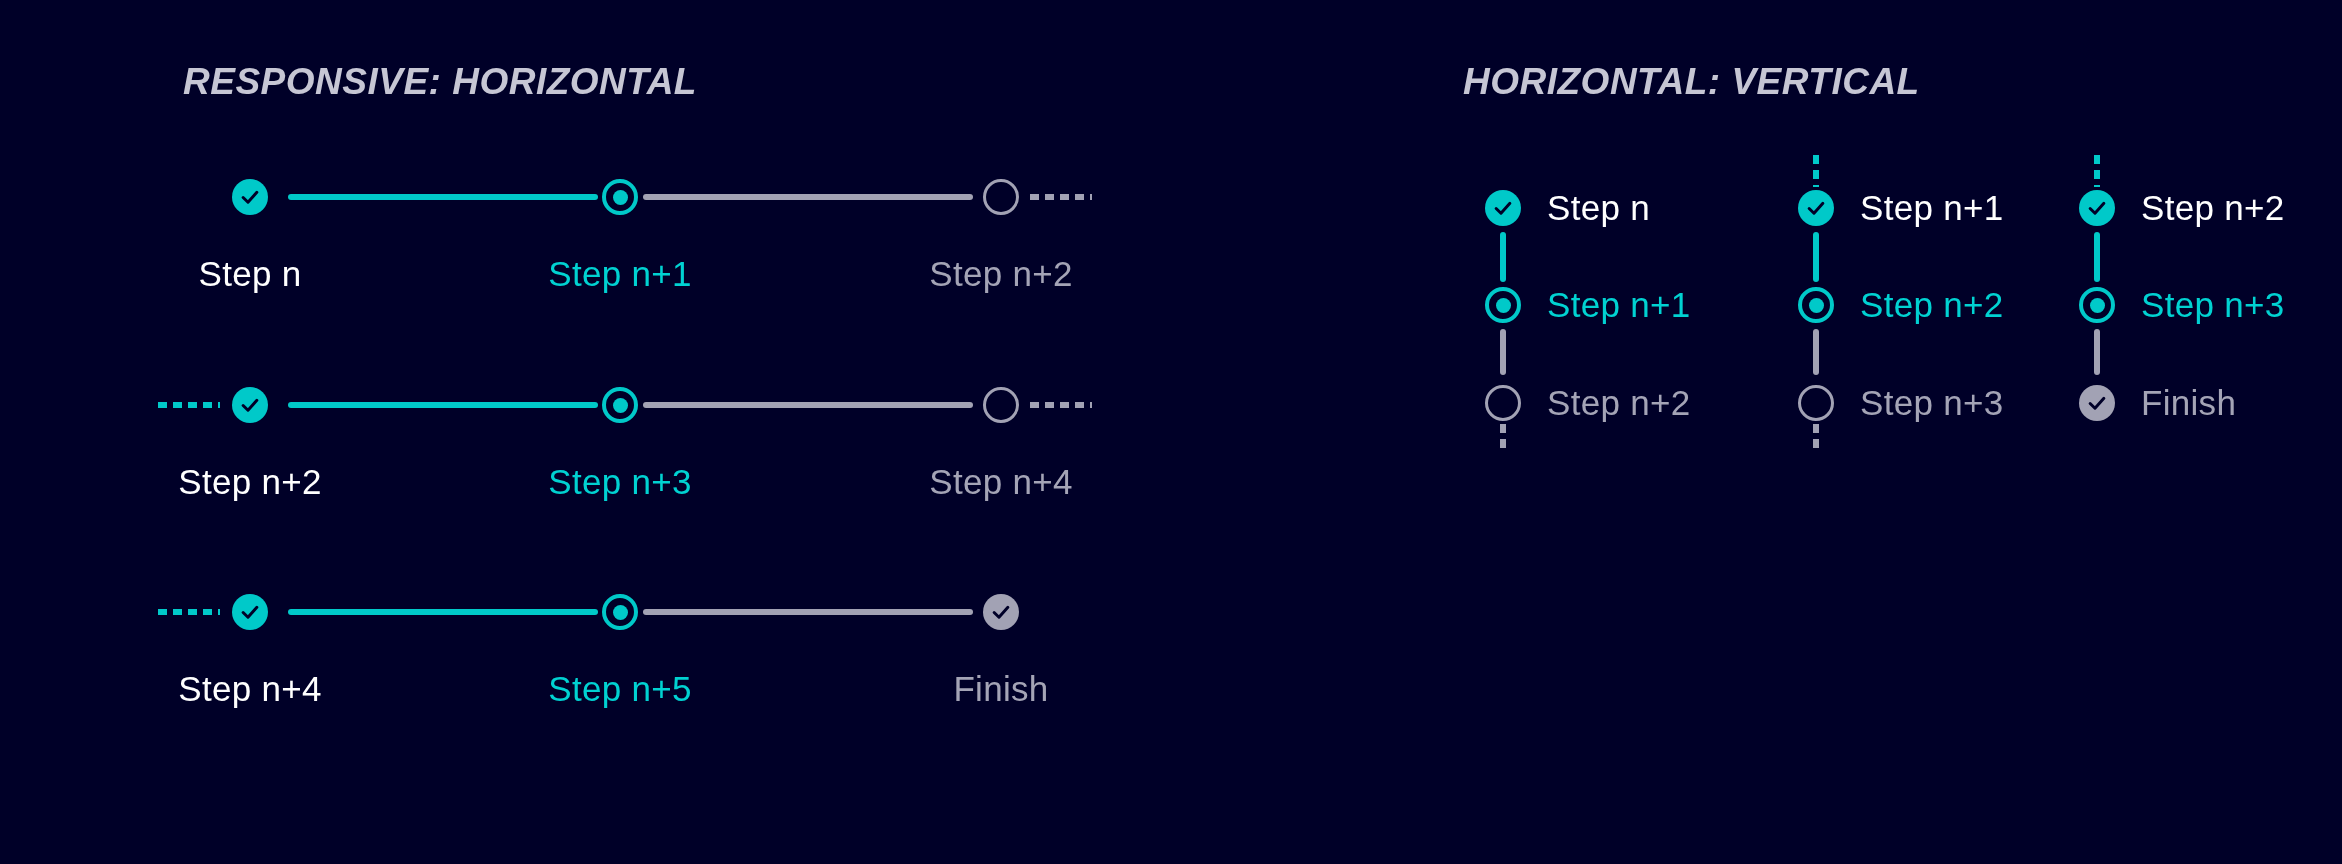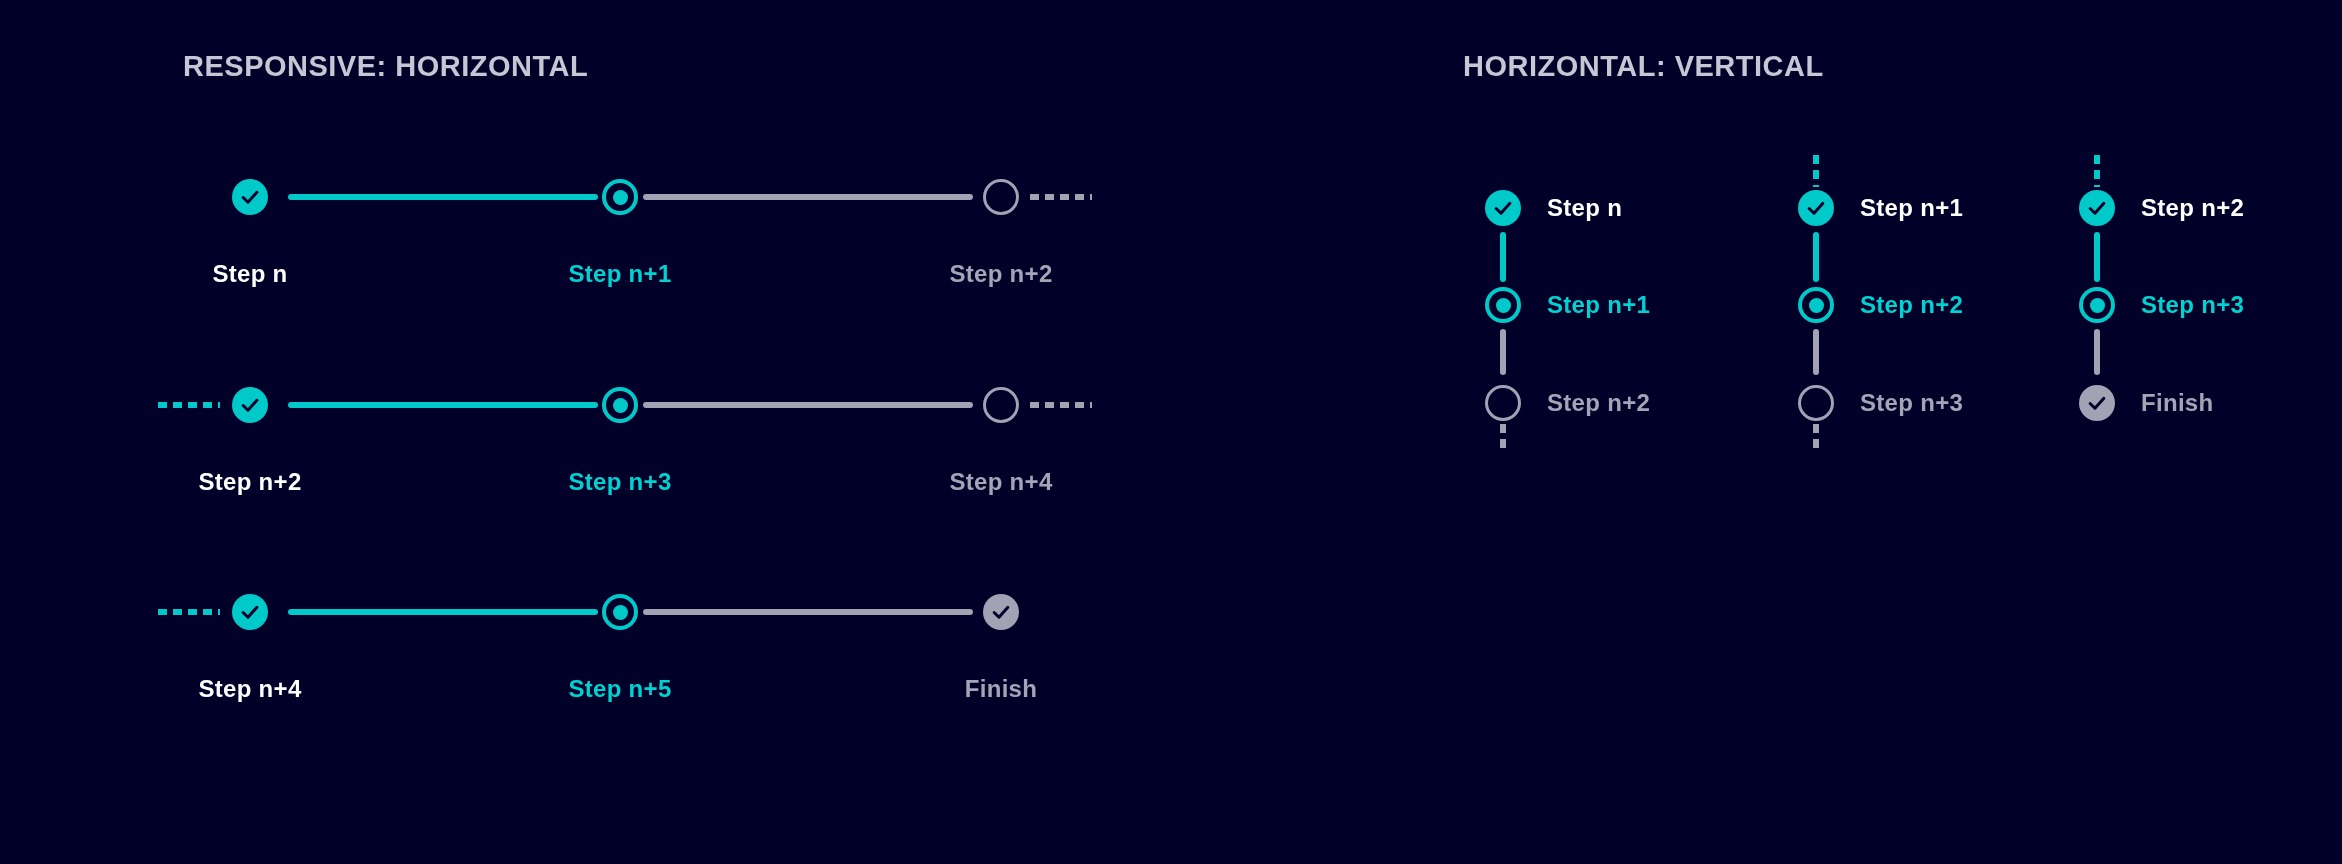--- a/index.html
+++ b/index.html
@@ -2,23 +2,23 @@
 <html><head>
 <meta charset="utf-8">
 <style>
   html,body { margin:0; padding:0; background:#000028; }
   .screen {
     position:relative; width:2342px; height:864px;
     background:#000028; overflow:hidden;
     font-family:"Liberation Sans", sans-serif;
   }
   .section-title {
-    position:absolute; top:50px;
-    font-size:29px; font-weight:700; letter-spacing:0.5px;
-    color:#c6c6d4; white-space:nowrap;
+    position:absolute; top:61px;
+    font-size:37px; font-weight:700; letter-spacing:0.5px;
+    color:#c6c6d4; white-space:nowrap;font-style:italic;
   }
   #h-title { left:183px; }
   #v-title { left:1463px; }
 
   
   .node { position:absolute; width:36px; height:36px; border-radius:50%;
           box-sizing:border-box; display:flex; align-items:center; justify-content:center; }
   .node.done   { background:#00c9c9; }
   .node.finish { background:#a2a2b4; }
   .node.current{ border:4px solid #00c9c9; background:transparent; }
@@ -30,21 +30,21 @@
   .hline { position:absolute; height:6px; border-radius:3px; }
   .vline { position:absolute; width:6px;  border-radius:3px; }
   .hline.teal, .vline.teal { background:#00c9c9; }
   .hline.gray, .vline.gray { background:#a2a2b4; }
   .hdash { position:absolute; height:6px;
            background:repeating-linear-gradient(90deg,  var(--c) 0 9px, transparent 9px 15px); }
   .vdash { position:absolute; width:6px;
            background:repeating-linear-gradient(180deg, var(--c) 0 9px, transparent 9px 15px); }
 
   
-  .step-label { position:absolute; font-size:24px; font-weight:700; letter-spacing:0.3px;
+  .step-label { position:absolute; font-size:35px; font-weight:400; letter-spacing:0.3px;
                 height:34px; line-height:34px; white-space:nowrap; }
   .step-label.h { width:260px; text-align:center; }
   .step-label.done    { color:#ffffff; }
   .step-label.current { color:#00d2d2; }
   .step-label.open, .step-label.finish { color:#a4a4b6; }
 </style>
 </head>
 <body>
 
 <div class="screen">

